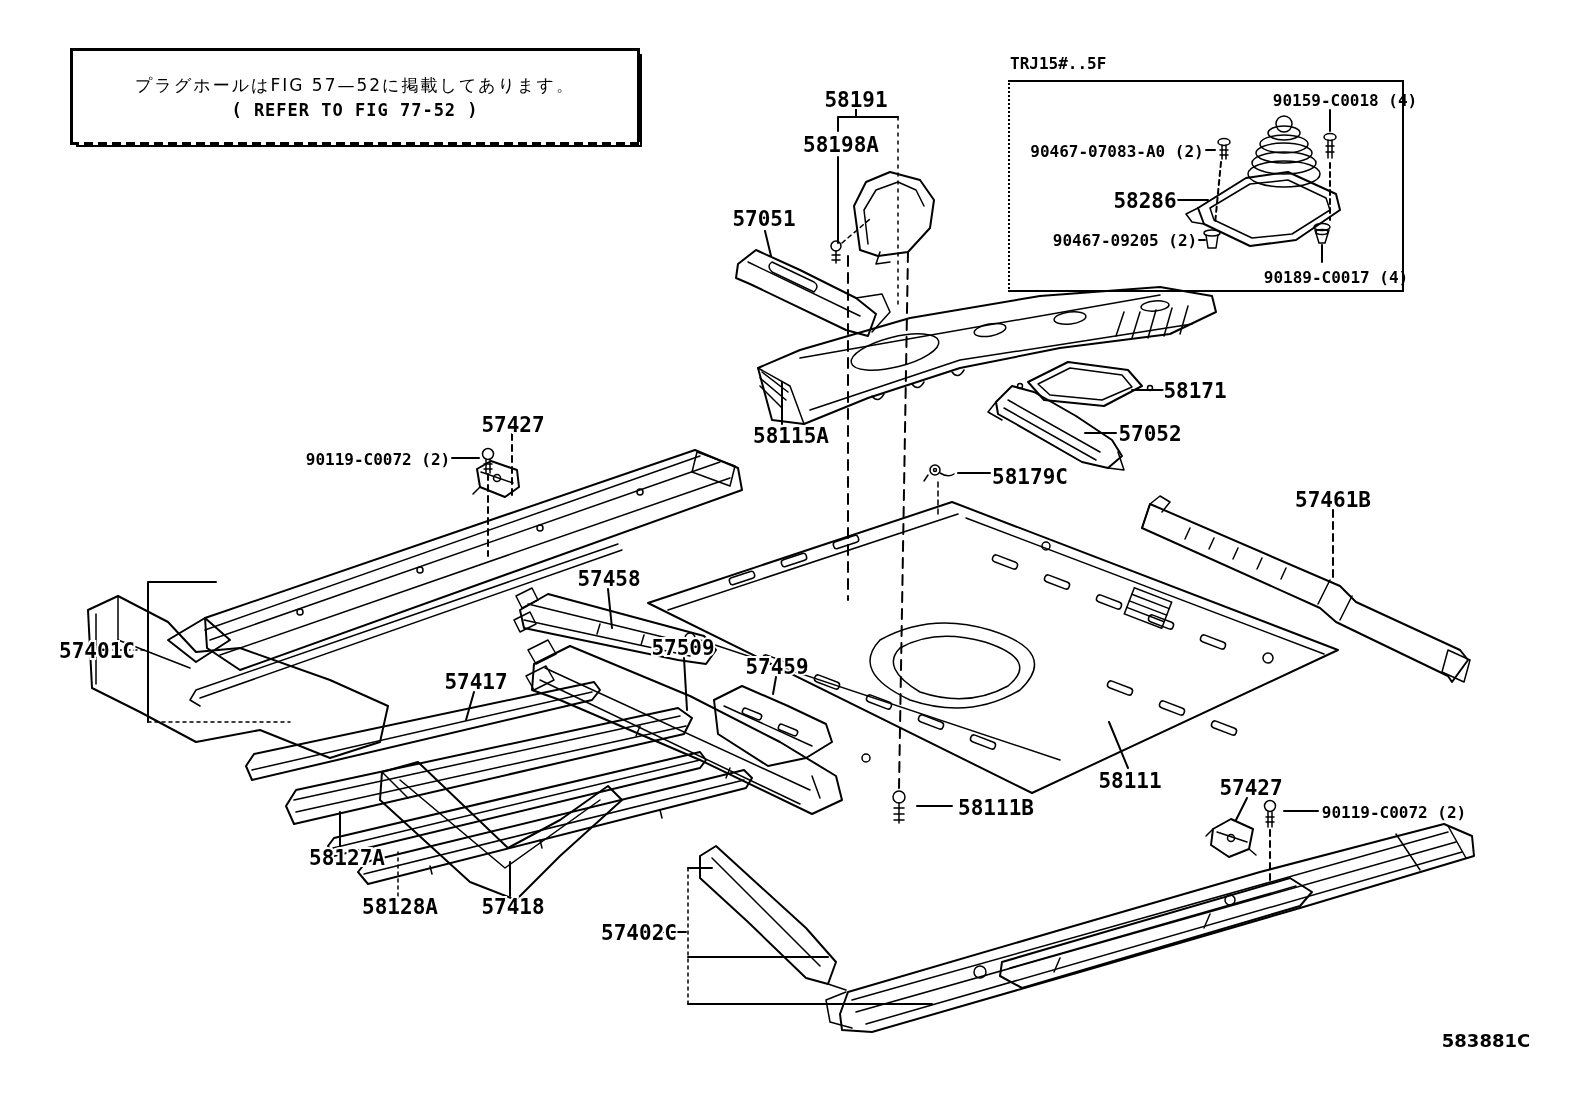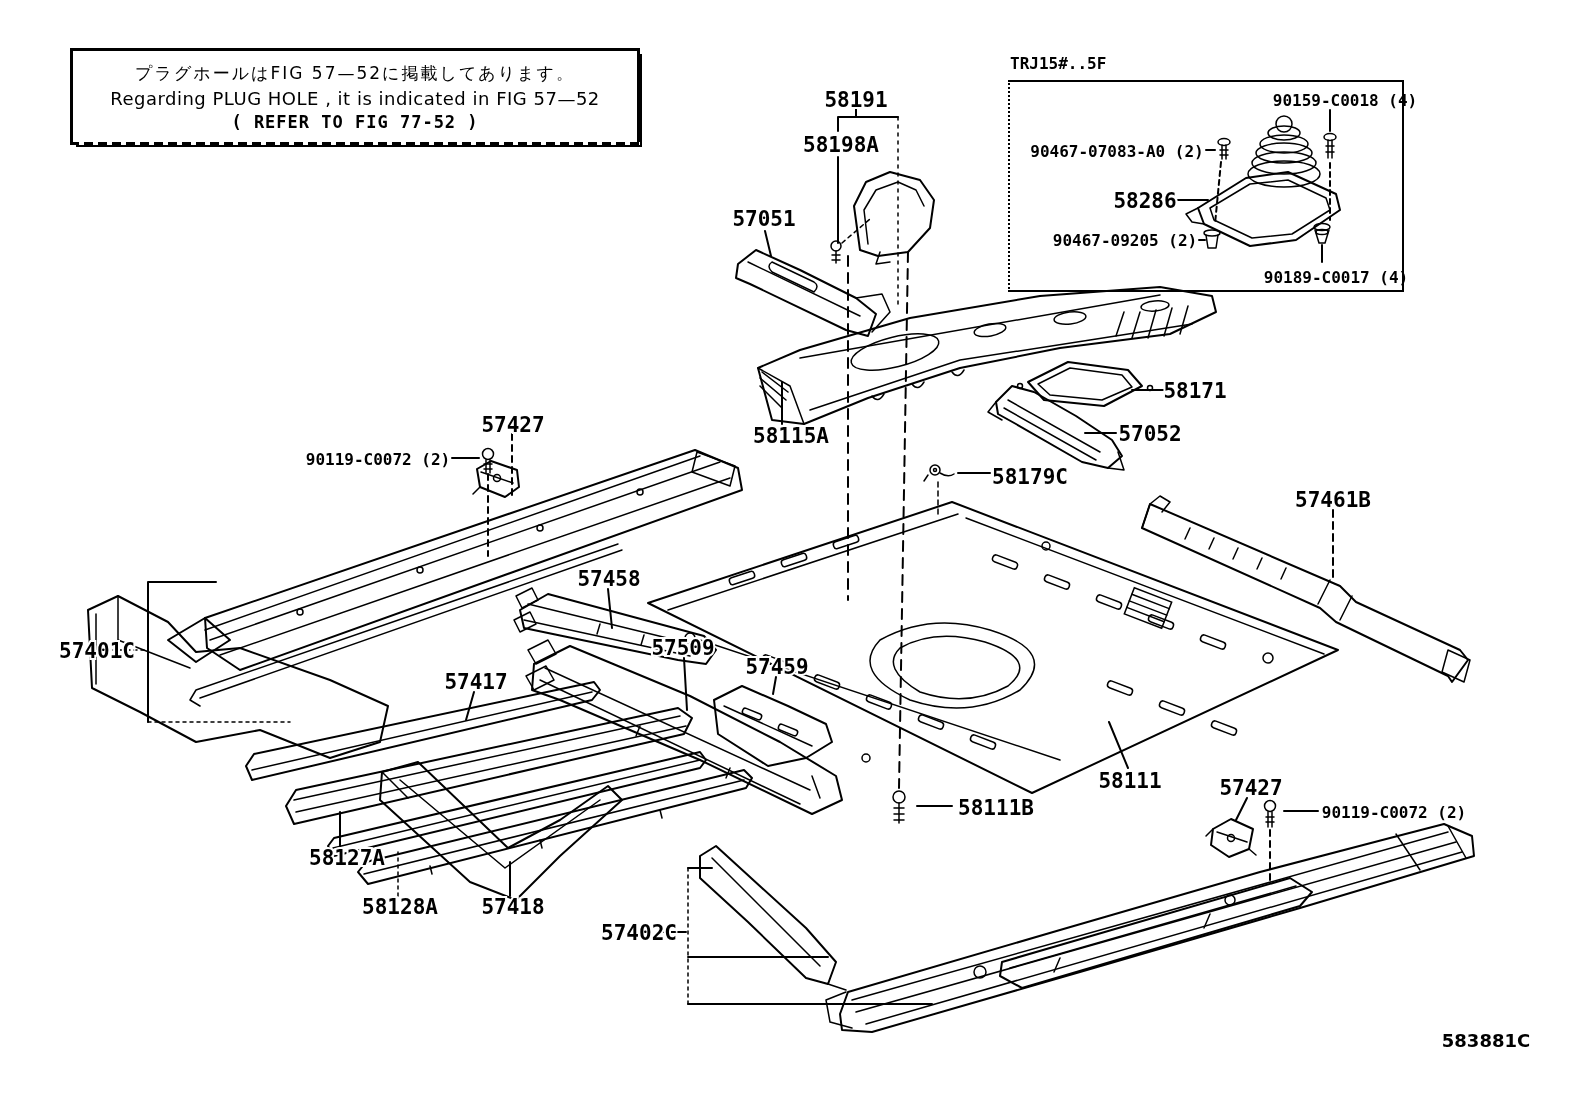--- a/index.html
+++ b/index.html
@@ -305,19 +305,18 @@
     <text class="pnsm" x="1345" y="106" text-anchor="middle">90159-C0018 (4)</text>
     <text class="pnsm" x="1117" y="157" text-anchor="middle">90467-07083-A0 (2)</text>
     <text class="pn" x="1145" y="208" text-anchor="middle">58286</text>
     <text class="pnsm" x="1125" y="246" text-anchor="middle">90467-09205 (2)</text>
     <text class="pnsm" x="1336" y="283" text-anchor="middle">90189-C0017 (4)</text>
   </g>
 </svg>
 
   <div class="notebox">
     <div class="jp">プラグホールはFIG 57—52に掲載してあります。</div>
-    <div class="en">Regarding PLUG HOLE , it is indicated in FIG 57—52</div>
     <div class="refer">( REFER TO FIG 77-52 )</div>
   </div>
 
   <div class="insetbox"></div>
 
 </div>
 
 </body></html>

